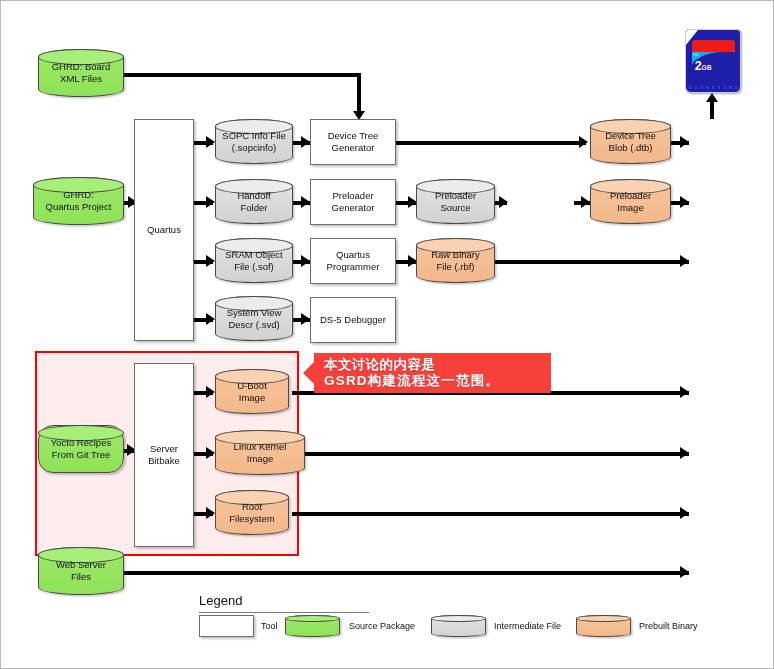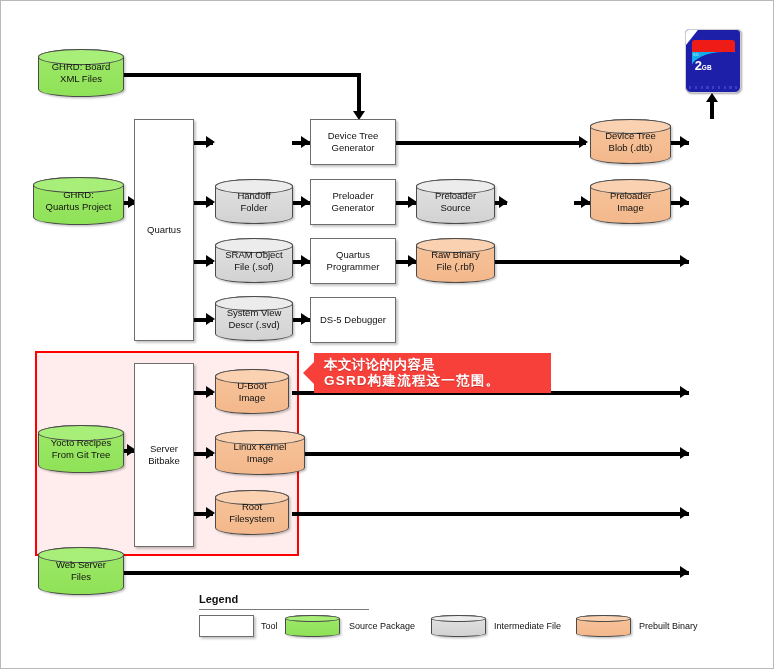--- a/index.html
+++ b/index.html
@@ -145,21 +145,21 @@
     position:absolute;left:13%;top:36%;font-size:4px;color:#cfe8ff;letter-spacing:.3px;
   }
   #sdcard .pins{
     position:absolute;left:6%;right:6%;bottom:5%;height:5%;
     background:repeating-linear-gradient(to right,#3a3ccc 0 5%,transparent 5% 12%);
   }
 
   
   #legend{position:absolute;}
   #legend .title{
-    font-size:11px;font-weight:bold;color:#111;
+    font-size:13px;font-weight:normal;color:#111;
   }
   #legend .rule{
     width:170px;height:1px;background:#7a7a7a;margin-top:4px;
   }
   .leg-text{position:absolute;font-size:9px;color:#111;white-space:nowrap;}
   .leg-box{
     position:absolute;width:55px;height:22px;background:#fff;
     border:1px solid #6d6d6d;box-shadow:1.5px 1.5px 2px rgba(0,0,0,.22);
     box-sizing:border-box;
   }
@@ -257,20 +257,26 @@
     <span class="cyl-label">
       <span>GHRD: Board</span><br>
       <span>XML Files</span>
     </span>
   </div>
 
   <div class="node tool" style="left:133px;top:118px;width:60px;height:222px;">
     <span>Quartus</span>
   </div>
 
+  <div class="cyl grey" style="left:214px;top:118px;width:78px;height:45px;">
+    <span class="cyl-label">
+      <span>SOPC Info File</span><br>
+      <span>(.sopcinfo)</span>
+    </span>
+  </div>
 
   <div class="cyl grey" style="left:214px;top:178px;width:78px;height:45px;">
     <span class="cyl-label">
       <span>Handoff</span><br>
       <span>Folder</span>
     </span>
   </div>
 
   <div class="cyl grey" style="left:214px;top:237px;width:78px;height:45px;">
     <span class="cyl-label">
@@ -333,21 +339,21 @@
     </span>
   </div>
 
   <div class="cyl orange" style="left:589px;top:178px;width:81px;height:45px;">
     <span class="cyl-label">
       <span>Preloader</span><br>
       <span>Image</span>
     </span>
   </div>
 
-  <div class="cyl green" style="left:37px;top:424px;width:86px;height:48px;">
+  <div class="cyl green" style="left:37px;top:424px;width:86px;height:48px;border-radius:15px;">
     <span class="cyl-label">
       <span>Yocto Recipes</span><br>
       <span>From Git Tree</span>
     </span>
   </div>
 
   <div class="node tool" style="left:133px;top:362px;width:60px;height:184px;">
     <span>
       <span>Server</span><br>
       <span>Bitbake</span>

